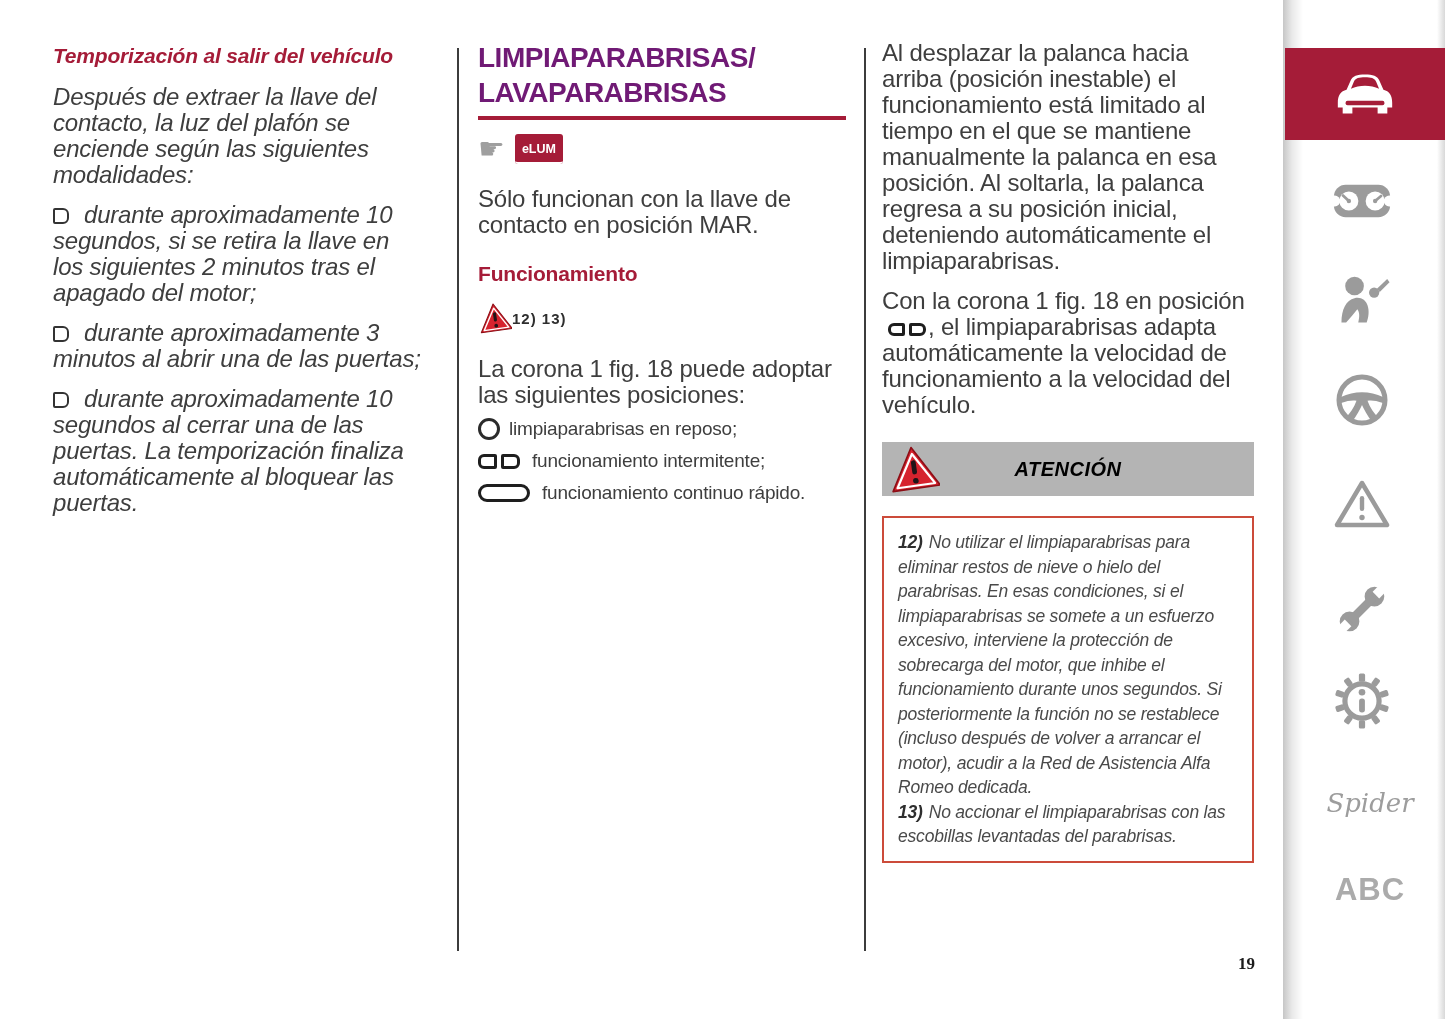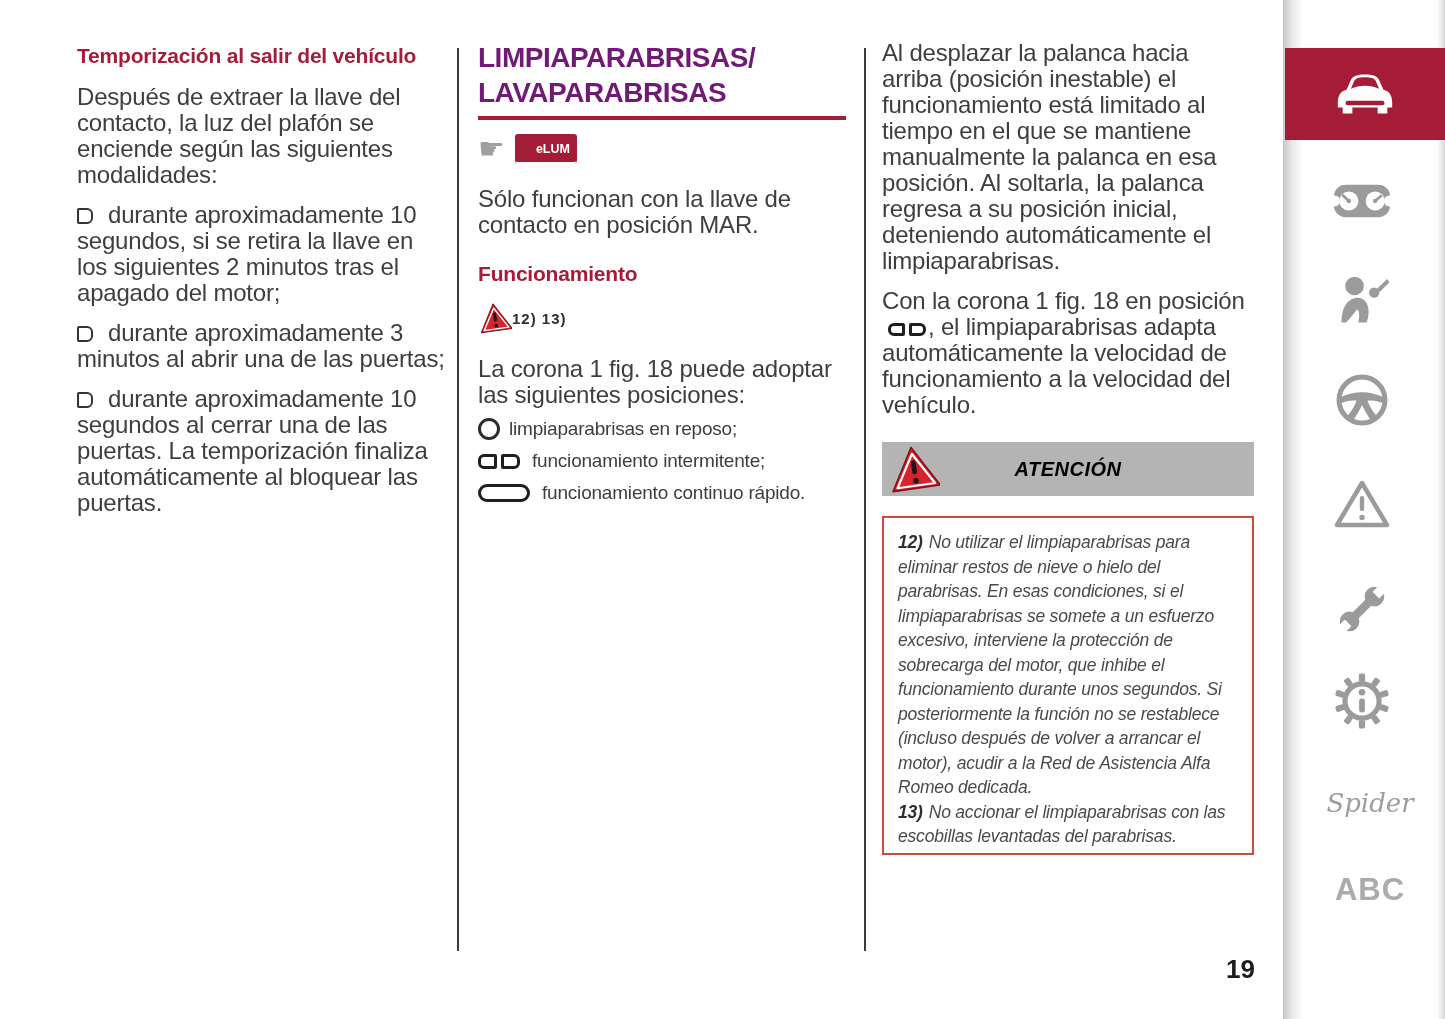--- a/index.html
+++ b/index.html
@@ -2,41 +2,41 @@
 <html><head>
 <meta charset="utf-8">
 <style>
   html,body{margin:0;padding:0;}
   .page{
     position:relative;width:1445px;height:1019px;background:#ffffff;overflow:hidden;
     font-family:"Liberation Sans", sans-serif;color:#3e3e3e;
   }
   
   .col{position:absolute;top:44px;}
-  .col1{left:77px;width:372px;}
+  .col1{left:53px;width:372px;font-style:italic;}
   .col2{left:478px;width:368px;top:40px;}
   .col3{left:882px;width:372px;top:40px;}
   .vdivider{position:absolute;top:48px;width:2px;height:903px;background:#3c3c3c;}
   .div1{left:457px;} .div2{left:864px;}
 
   p{margin:0 0 14px 0;font-size:24px;line-height:26px;letter-spacing:-0.2px;}
   .red-heading{color:#a51c38;font-weight:bold;font-size:21px;margin:0 0 16px 0;letter-spacing:-0.2px;}
   .main-title{color:#701a75;font-weight:bold;font-size:28px;line-height:35px;margin:0;letter-spacing:-0.5px;}
   .title-rule{height:4px;background:#a51c38;margin:6px 0 14px 0;}
 
   
   .sq{display:inline-block;width:12px;height:12px;border:2.6px solid #333;
       border-radius:2px 6px 6px 2px;margin-right:15px;vertical-align:-1px;}
 
   
   .icon-row{display:flex;align-items:center;gap:10px;margin:8px 0 22px 0;}
   .hand{color:#9f9f9f;font-size:30px;line-height:30px;}
   .elum{width:48px;height:30px;background:#a51c38;border-radius:3px;display:flex;
         align-items:center;justify-content:center;color:#fff;font-weight:bold;font-size:12.5px;
-        box-shadow:inset 0 -7px 0 -5px #ffffff;padding-left:14px;}
+        box-shadow:inset 0 -7px 0 -5px #ffffff;}
 
   
   .warn-refs{display:flex;align-items:center;margin:4px 0 22px 0;}
   .refs-text{font-weight:bold;font-size:15px;color:#2e2e2e;letter-spacing:1px;}
 
   
   .pos-row{display:flex;align-items:center;margin:0 0 10px 0;}
   .pos-label{font-size:19px;letter-spacing:-0.2px;}
   .sym-circle{width:16px;height:16px;border:3px solid #2b2b2b;border-radius:50%;margin-right:9px;flex:none;}
   .sym-int{display:inline-flex;gap:4px;margin-right:12px;flex:none;}
@@ -48,27 +48,27 @@
   .sym-int.inline{vertical-align:-1px;margin:0 2px 0 6px;}
   .sym-int.inline i{width:11px;height:7px;border-width:3px;}
 
   
   .attn-banner{position:relative;margin:24px 0 20px 0;height:54px;background:#b4b4b4;
                display:flex;align-items:center;justify-content:center;}
   .attn-banner .tri{position:absolute;left:6px;top:-2px;}
   .attn-label{color:#000000;font-weight:bold;font-style:italic;font-size:20px;letter-spacing:0.5px;}
 
   
-  .note-box{border:2px solid #cc4b3a;padding:12px 14px 4px 14px;}
+  .note-box{border:2px solid #cc4b3a;padding:12px 14px 12px 14px;}
   .note-box p{font-style:italic;font-size:17.5px;line-height:24.5px;color:#4a4a4a;margin:0;}
   .note-box b{font-style:italic;margin-right:6px;color:#2e2e2e;}
 
   
   .page-num{position:absolute;left:1195px;top:954px;width:60px;text-align:right;
-            font-family:Liberation Sans, sans-serif;font-weight:bold;font-size:26px;color:#1c1c1c;}
+            font-family:Liberation Serif, serif;font-weight:bold;font-size:17px;color:#1c1c1c;}
 
   
   .edge-shadow{position:absolute;left:1283px;top:0;width:20px;height:1019px;
                background:linear-gradient(to right,#c6c6c6 0%,#e9e9e9 45%,#ffffff 100%);}
   .edge-shadow-r{position:absolute;left:1437px;top:0;width:8px;height:1019px;
                background:linear-gradient(to left,#d8d8d8 0%,#ffffff 100%);}
   .red-tab{position:absolute;left:1285px;top:48px;width:160px;height:92px;background:#a51c38;
            display:flex;align-items:center;justify-content:center;}
   .side-icon{position:absolute;left:1333px;width:58px;display:flex;justify-content:center;}
   .spider-label{position:absolute;left:1300px;top:788px;width:140px;text-align:center;

